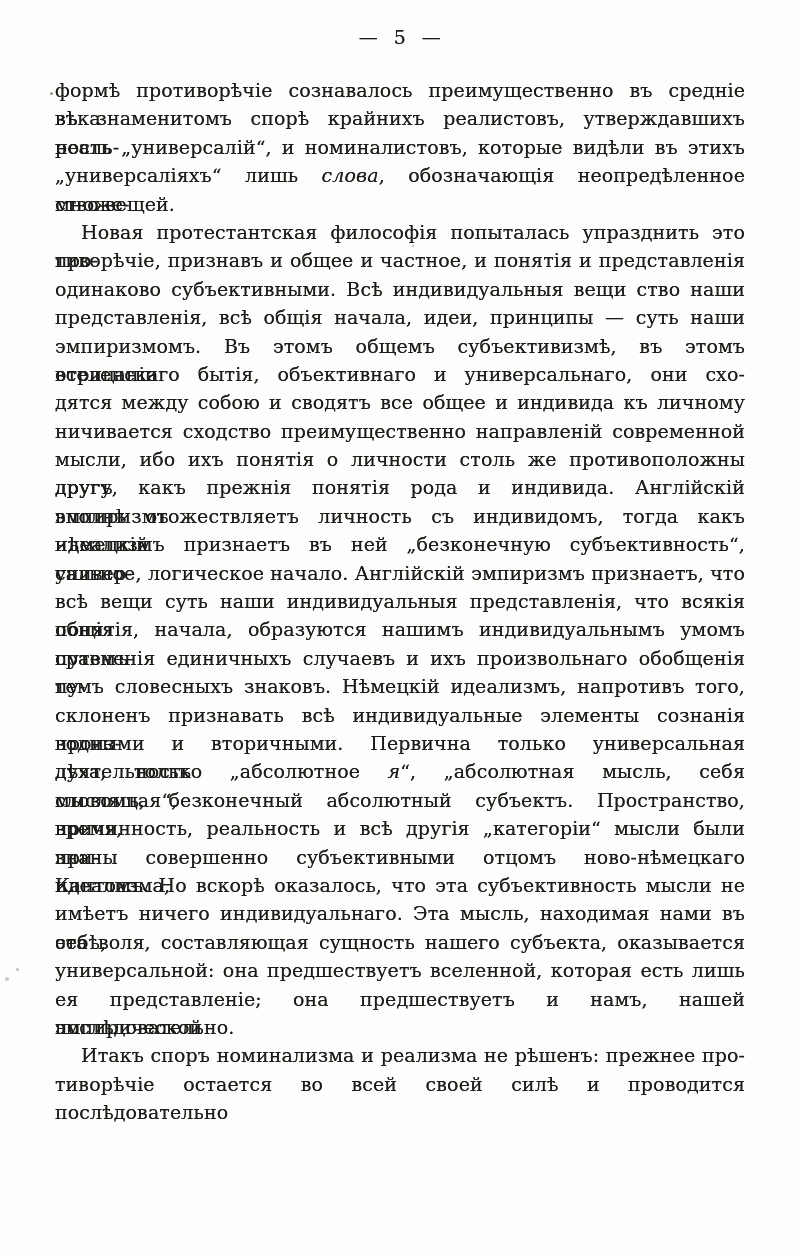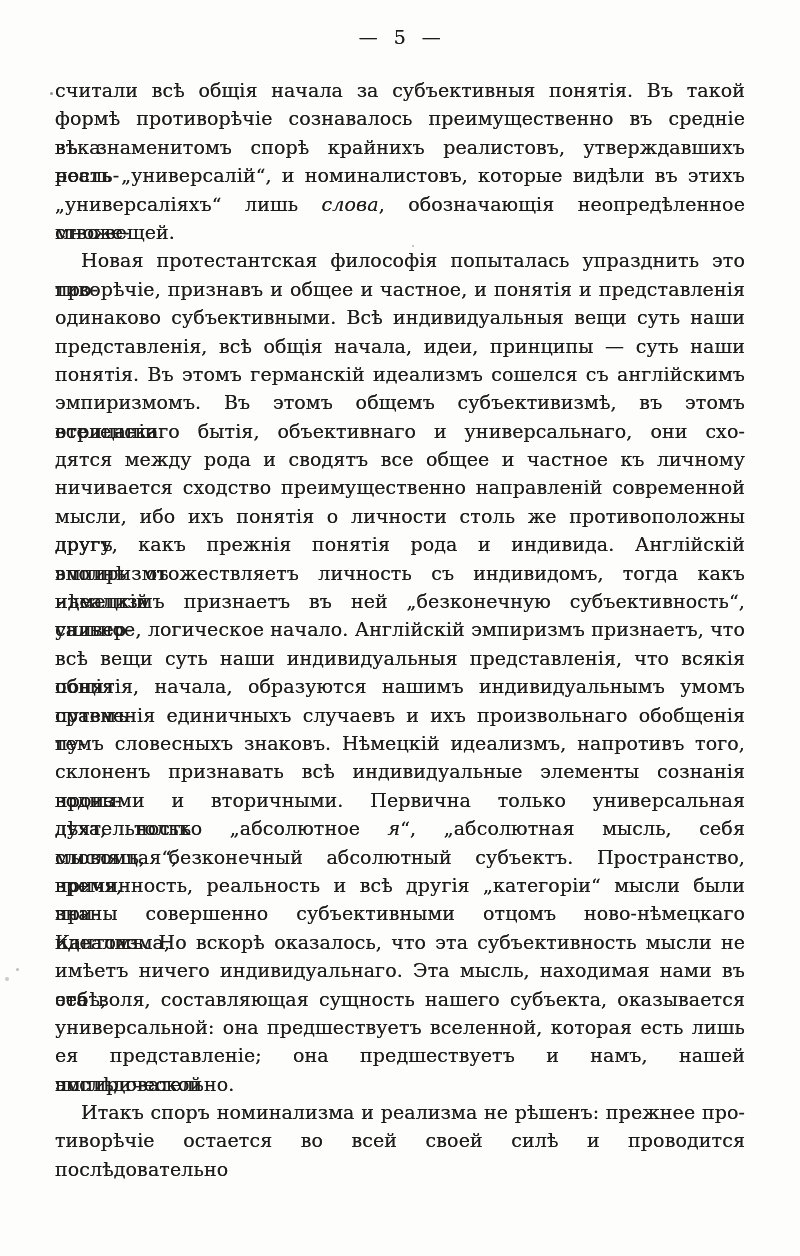--- a/index.html
+++ b/index.html
@@ -59,36 +59,34 @@
   .s4 { left: 412px; top: 245px; width: 2px; height: 2px; opacity: 0.4; }
 </style>
 </head>
 <body>
 
 <div class="page">
   <div class="page-number">— 5 —</div>
 
   <div class="text-block" id="text-block">
       <div class="para">
-        <div class="line"><span>считали всѣ общія начала за субъективныя понятія. Въ такой</span></div>
         <div class="line"><span>формѣ противорѣчіе сознавалось преимущественно въ средніе вѣка</span></div>
         <div class="line"><span>въ знаменитомъ спорѣ крайнихъ реалистовъ, утверждавшихъ реаль-</span></div>
         <div class="line"><span>ность „универсалій“, и номиналистовъ, которые видѣли въ этихъ</span></div>
         <div class="line"><span>„универсаліяхъ“ лишь </span><i>слова</i><span>, обозначающія неопредѣленное множе-</span></div>
         <div class="line lastline"><span>ство вещей.</span></div>
       </div>
       <div class="para">
         <div class="line indent"><span>Новая протестантская философія попыталась упразднить это про-</span></div>
         <div class="line"><span>тиворѣчіе, признавъ и общее и частное, и понятія и представленія</span></div>
-        <div class="line"><span>одинаково субъективными. Всѣ индивидуальныя вещи суть наши</span></div>
+        <div class="line"><span>одинаково субъективными. Всѣ индивидуальныя вещи ство наши</span></div>
         <div class="line"><span>представленія, всѣ общія начала, идеи, принципы — суть наши</span></div>
-        <div class="line"><span>понятія. Въ этомъ германскій идеализмъ сошелся съ англійскимъ</span></div>
         <div class="line"><span>эмпиризмомъ. Въ этомъ общемъ субъективизмѣ, въ этомъ отрицаніи</span></div>
         <div class="line"><span>вселенскаго бытія, объективнаго и универсальнаго, они схо-</span></div>
-        <div class="line"><span>дятся между рода и сводятъ все общее и частное къ личному</span></div>
+        <div class="line"><span>дятся между собою и сводятъ все общее и индивида къ личному</span></div>
       </div>
       <div class="para">
         <div class="line"><span>ничивается сходство преимущественно направленій современной</span></div>
         <div class="line"><span>мысли, ибо ихъ понятія о личности столь же противоположны другъ</span></div>
         <div class="line"><span>другу, какъ прежнія понятія рода и индивида. Англійскій эмпиризмъ</span></div>
         <div class="line"><span>вполнѣ отожествляетъ личность съ индивидомъ, тогда какъ нѣмецкій</span></div>
         <div class="line"><span>идеализмъ признаетъ въ ней „безконечную субъективность“, универ-</span></div>
         <div class="line"><span>сальное, логическое начало. Англійскій эмпиризмъ признаетъ, что</span></div>
         <div class="line"><span>всѣ вещи суть наши индивидуальныя представленія, что всякія общія</span></div>
         <div class="line"><span>понятія, начала, образуются нашимъ индивидуальнымъ умомъ путемъ</span></div>

